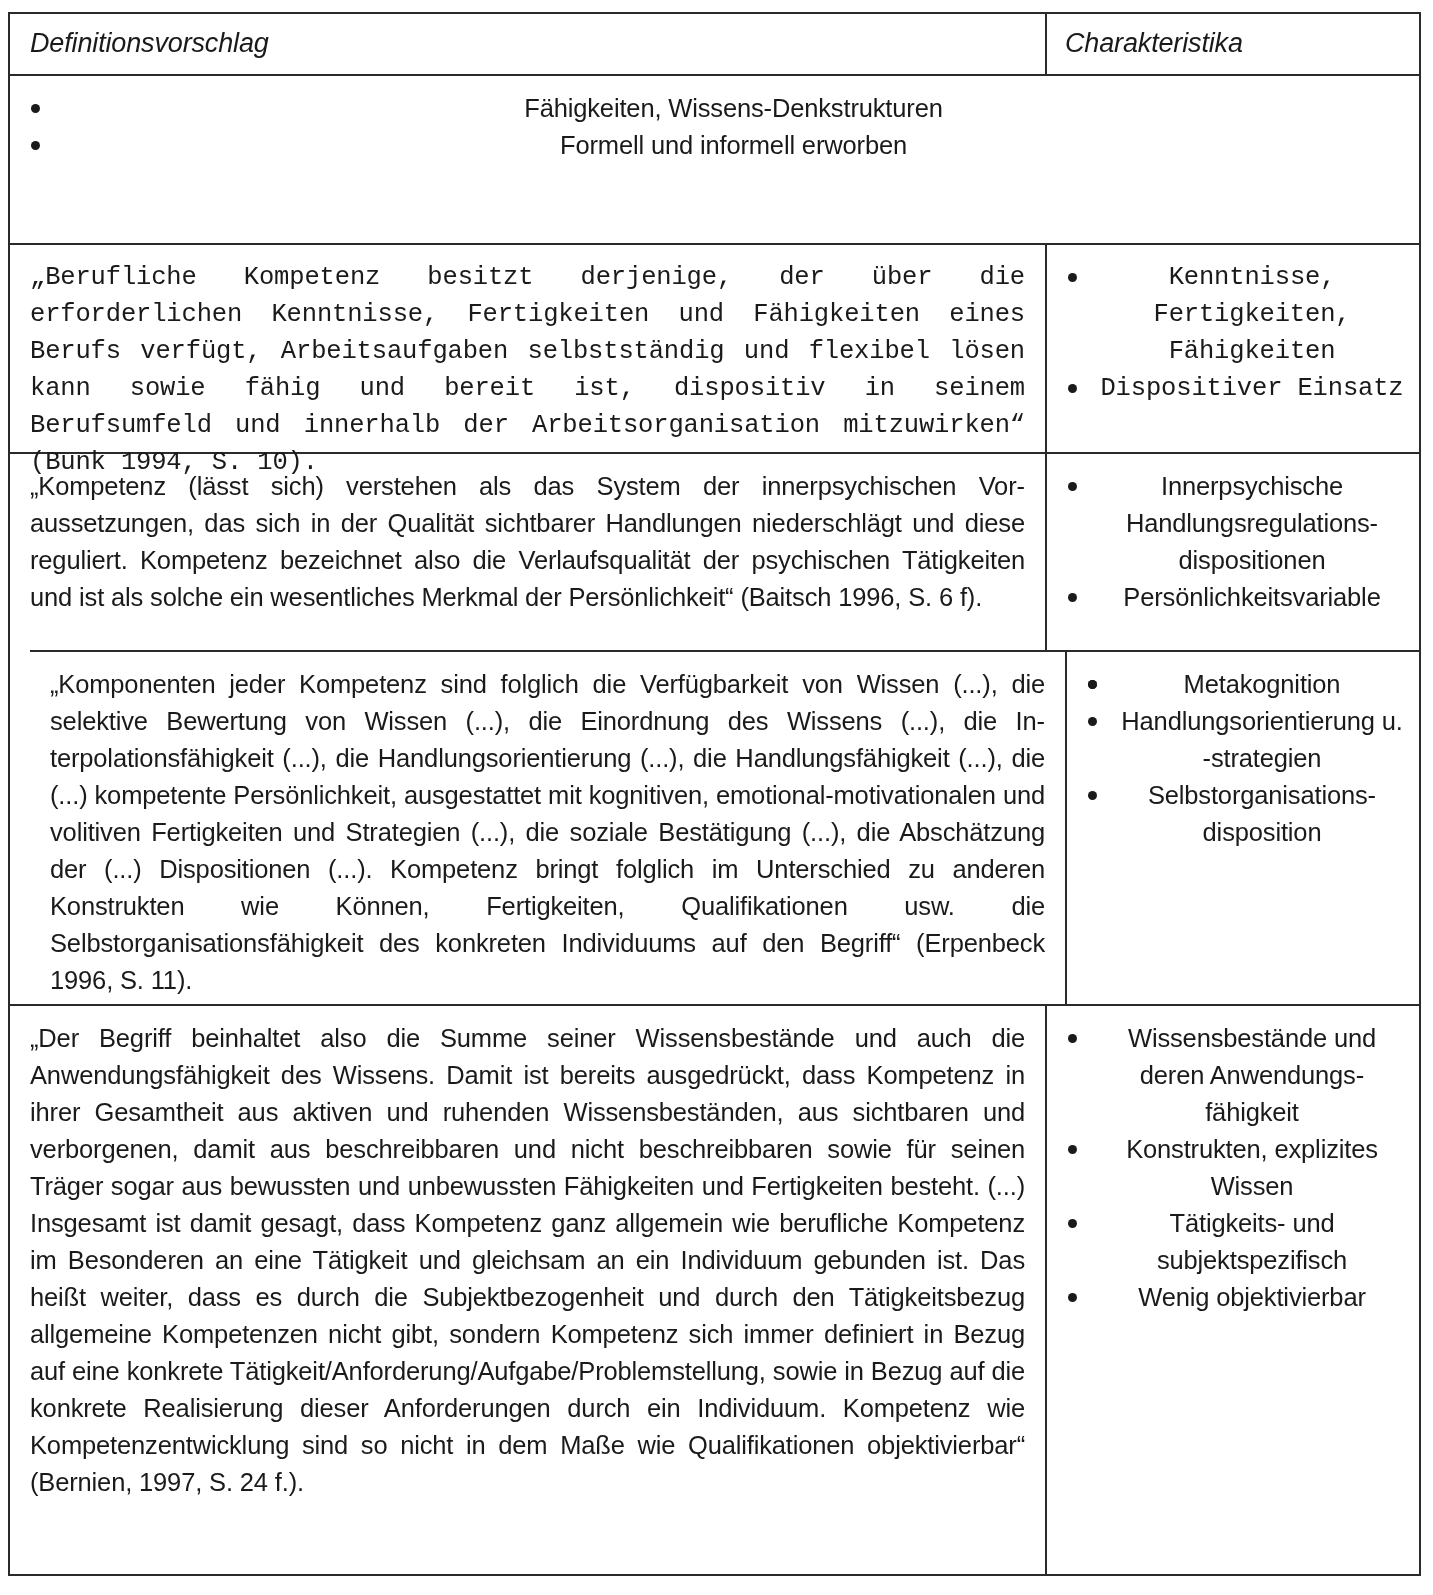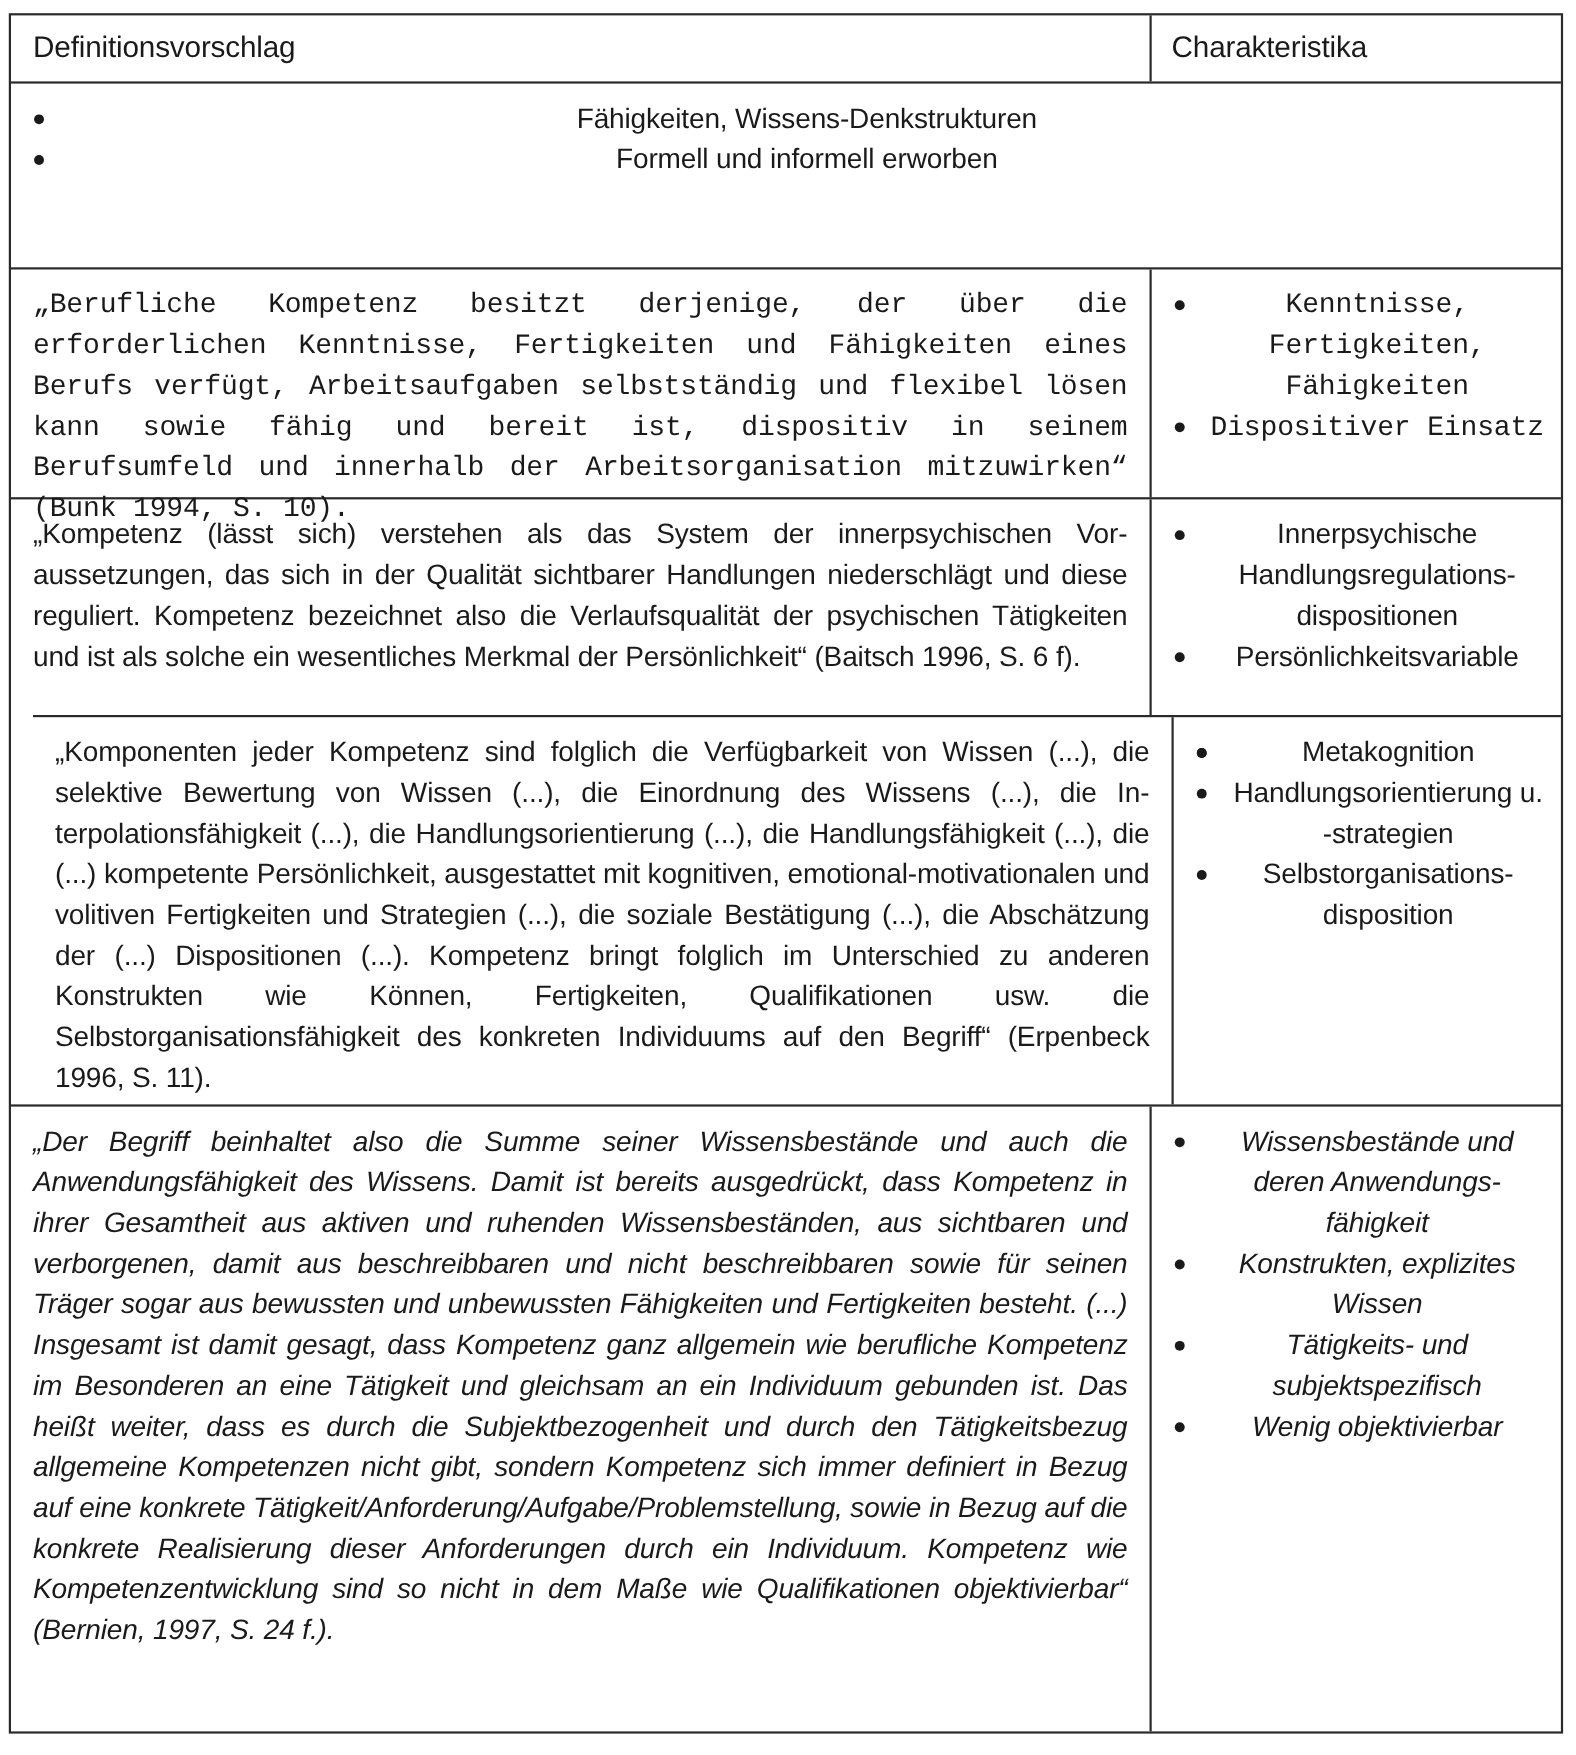--- a/index.html
+++ b/index.html
@@ -48,27 +48,28 @@
       line-height: 37px;
       letter-spacing: -0.15px;
     }
     .header .cell-def,
     .header .cell-char {
       font-size: 27px;
       padding-top: 10px;
       padding-bottom: 10px;
       line-height: 38px;
       text-align: left;
+      font-style: italic;
     }
     .header { height: 60px; }
     .r1 { height: 169px; }
     .r2 { height: 209px; font-family: Liberation Mono, monospace; }
     .r3 { height: 198px; }
     .r4 { height: 354px; margin-left: 20px; }
-    .r5 { height: 570px; font-style: italic; }
+    .r5 { height: 570px; }
     ul.bullets {
       list-style: none;
       margin: 0;
       padding: 0;
       text-align: center;
     }
     ul.bullets li {
       position: relative;
       padding-left: 34px;
     }

